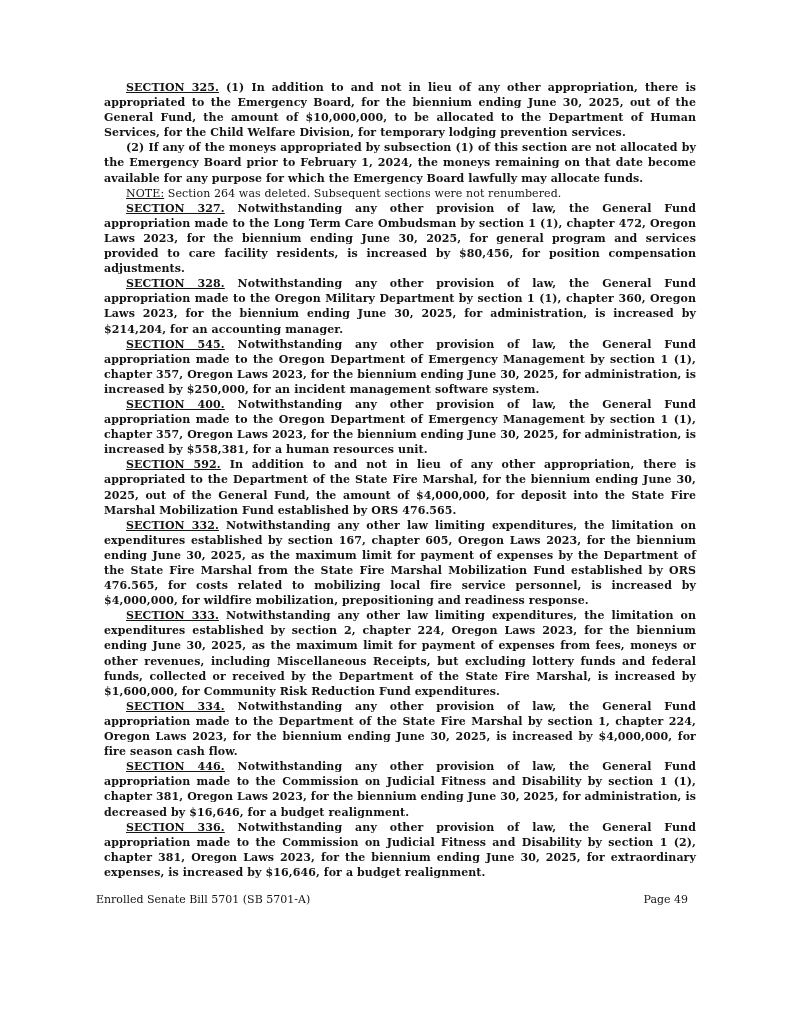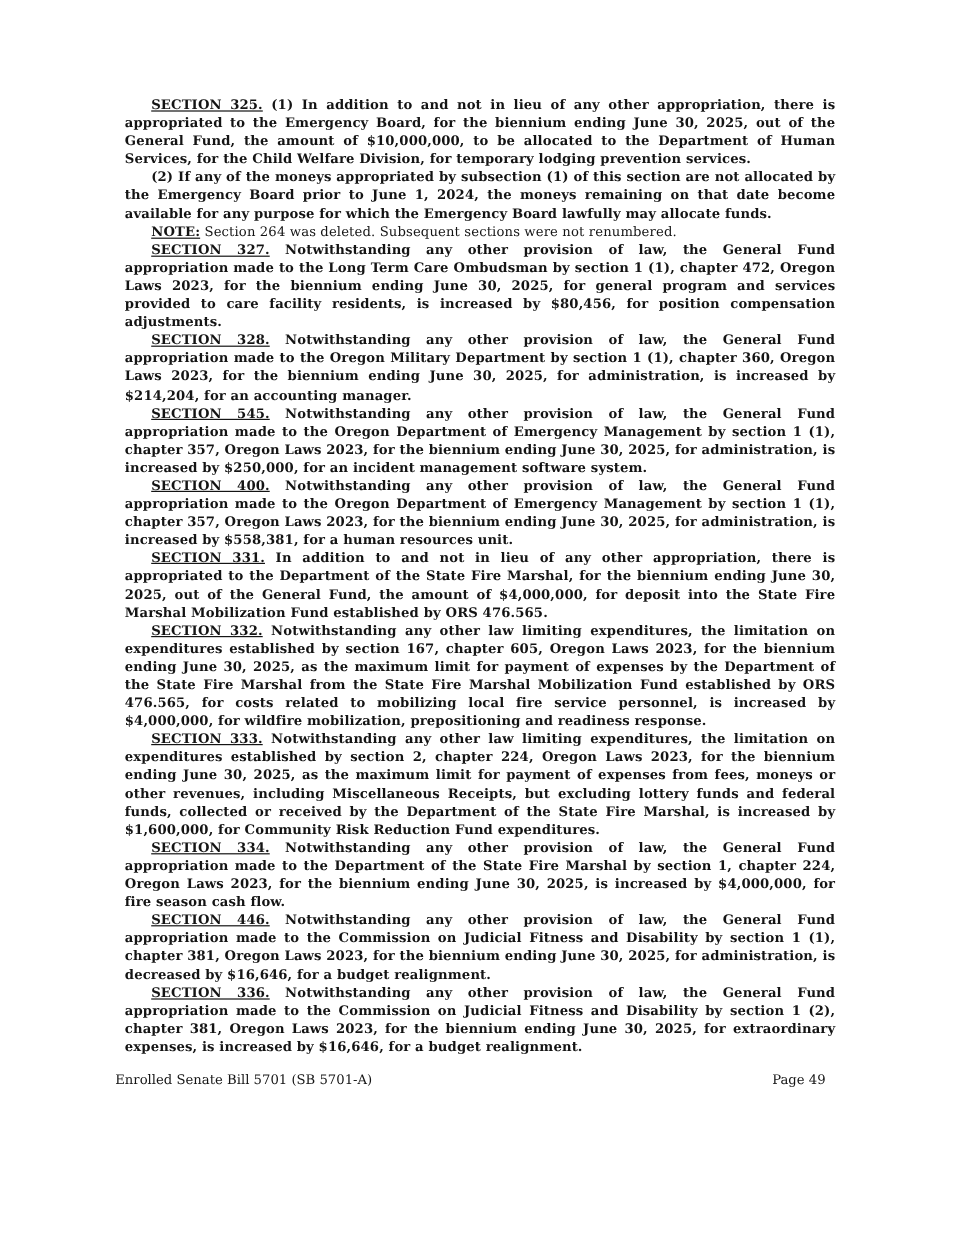--- a/index.html
+++ b/index.html
@@ -28,47 +28,47 @@
     letter-spacing: 0.1px;
   }
   .para .sec-label {
     font-weight: bold;
     text-decoration: underline;
   }
   .para.note {
     font-weight: normal;
   }
   .para.note .sec-label {
-    font-weight: bold;
+    font-weight: normal;
     text-decoration: underline;
   }
   .footer {
     position: absolute;
     left: 96px;
     width: 592px;
     top: 893px;
     display: flex;
     justify-content: space-between;
     font-size: 11px;
     font-weight: normal;
   }
 </style>
 </head>
 <body>
 
 <div class="page">
   <div class="content" id="bill-text">
       <p class="para bold"><span class="sec-label">SECTION 325.</span> <span>(1) In addition to and not in lieu of any other appropriation, there is appropriated to the Emergency Board, for the biennium ending June 30, 2025, out of the General Fund, the amount of $10,000,000, to be allocated to the Department of Human Services, for the Child Welfare Division, for temporary lodging prevention services.</span></p>
-      <p class="para bold"><span>(2) If any of the moneys appropriated by subsection (1) of this section are not allocated by the Emergency Board prior to June 1, 2024, the moneys remaining on that date become available for any purpose for which the Emergency Board lawfully may allocate funds.</span></p>
+      <p class="para bold"><span>(2) If any of the moneys appropriated by subsection (1) of this section are not allocated by the Emergency Board prior to February 1, 2024, the moneys remaining on that date become available for any purpose for which the Emergency Board lawfully may allocate funds.</span></p>
       <p class="para note"><span class="sec-label">NOTE:</span> <span>Section 264 was deleted. Subsequent sections were not renumbered.</span></p>
       <p class="para bold"><span class="sec-label">SECTION 327.</span> <span>Notwithstanding any other provision of law, the General Fund appropriation made to the Long Term Care Ombudsman by section 1 (1), chapter 472, Oregon Laws 2023, for the biennium ending June 30, 2025, for general program and services provided to care facility residents, is increased by $80,456, for position compensation adjustments.</span></p>
       <p class="para bold"><span class="sec-label">SECTION 328.</span> <span>Notwithstanding any other provision of law, the General Fund appropriation made to the Oregon Military Department by section 1 (1), chapter 360, Oregon Laws 2023, for the biennium ending June 30, 2025, for administration, is increased by $214,204, for an accounting manager.</span></p>
       <p class="para bold"><span class="sec-label">SECTION 545.</span> <span>Notwithstanding any other provision of law, the General Fund appropriation made to the Oregon Department of Emergency Management by section 1 (1), chapter 357, Oregon Laws 2023, for the biennium ending June 30, 2025, for administration, is increased by $250,000, for an incident management software system.</span></p>
       <p class="para bold"><span class="sec-label">SECTION 400.</span> <span>Notwithstanding any other provision of law, the General Fund appropriation made to the Oregon Department of Emergency Management by section 1 (1), chapter 357, Oregon Laws 2023, for the biennium ending June 30, 2025, for administration, is increased by $558,381, for a human resources unit.</span></p>
-      <p class="para bold"><span class="sec-label">SECTION 331.</span> <span>In addition to and not in lieu of any other appropriation, there is appropriated to the Department of the State Fire Marshal, for the biennium ending June 30, 2025, out of the General Fund, the amount of $4,000,000, for deposit into the State Fire Marshal Mobilization Fund established by ORS 476.565.</span></p>
+      <p class="para bold"><span class="sec-label">SECTION 592.</span> <span>In addition to and not in lieu of any other appropriation, there is appropriated to the Department of the State Fire Marshal, for the biennium ending June 30, 2025, out of the General Fund, the amount of $4,000,000, for deposit into the State Fire Marshal Mobilization Fund established by ORS 476.565.</span></p>
       <p class="para bold"><span class="sec-label">SECTION 332.</span> <span>Notwithstanding any other law limiting expenditures, the limitation on expenditures established by section 167, chapter 605, Oregon Laws 2023, for the biennium ending June 30, 2025, as the maximum limit for payment of expenses by the Department of the State Fire Marshal from the State Fire Marshal Mobilization Fund established by ORS 476.565, for costs related to mobilizing local fire service personnel, is increased by $4,000,000, for wildfire mobilization, prepositioning and readiness response.</span></p>
       <p class="para bold"><span class="sec-label">SECTION 333.</span> <span>Notwithstanding any other law limiting expenditures, the limitation on expenditures established by section 2, chapter 224, Oregon Laws 2023, for the biennium ending June 30, 2025, as the maximum limit for payment of expenses from fees, moneys or other revenues, including Miscellaneous Receipts, but excluding lottery funds and federal funds, collected or received by the Department of the State Fire Marshal, is increased by $1,600,000, for Community Risk Reduction Fund expenditures.</span></p>
       <p class="para bold"><span class="sec-label">SECTION 334.</span> <span>Notwithstanding any other provision of law, the General Fund appropriation made to the Department of the State Fire Marshal by section 1, chapter 224, Oregon Laws 2023, for the biennium ending June 30, 2025, is increased by $4,000,000, for fire season cash flow.</span></p>
       <p class="para bold"><span class="sec-label">SECTION 446.</span> <span>Notwithstanding any other provision of law, the General Fund appropriation made to the Commission on Judicial Fitness and Disability by section 1 (1), chapter 381, Oregon Laws 2023, for the biennium ending June 30, 2025, for administration, is decreased by $16,646, for a budget realignment.</span></p>
       <p class="para bold"><span class="sec-label">SECTION 336.</span> <span>Notwithstanding any other provision of law, the General Fund appropriation made to the Commission on Judicial Fitness and Disability by section 1 (2), chapter 381, Oregon Laws 2023, for the biennium ending June 30, 2025, for extraordinary expenses, is increased by $16,646, for a budget realignment.</span></p>
     </div>
   <div class="footer">
     <span>Enrolled Senate Bill 5701 (SB 5701-A)</span>
     <span>Page 49</span>
   </div>

